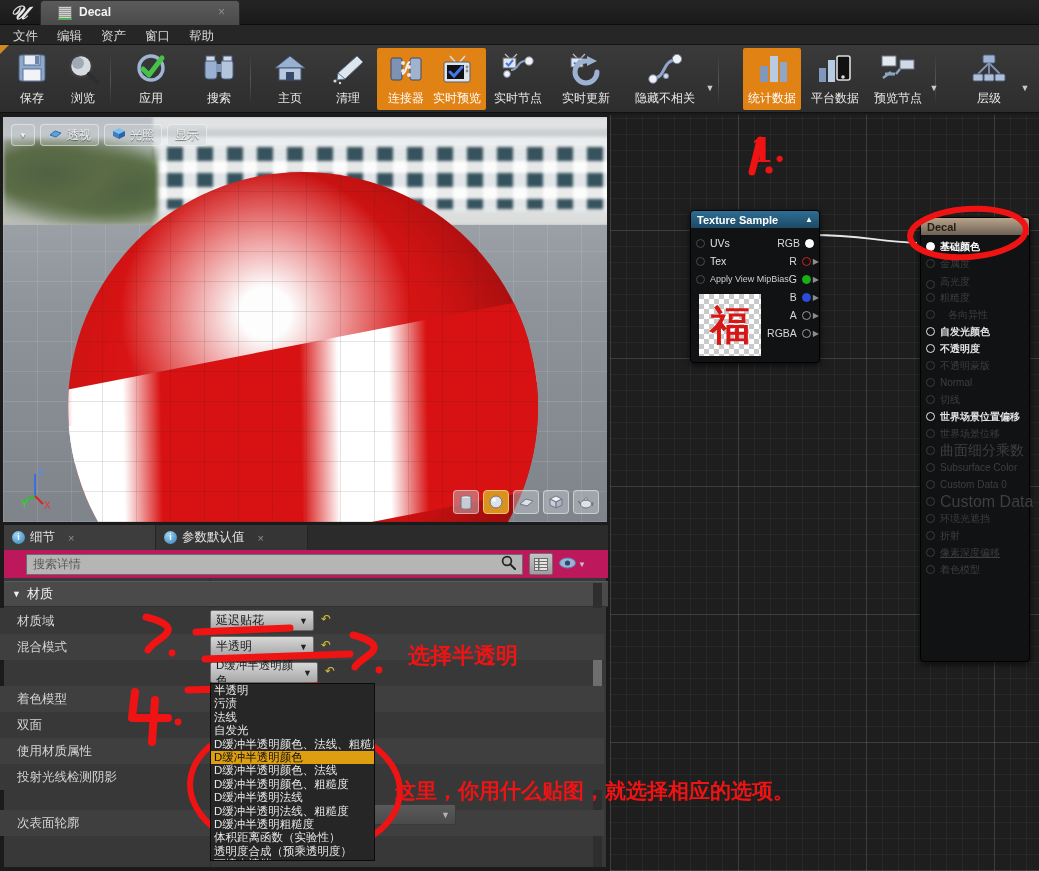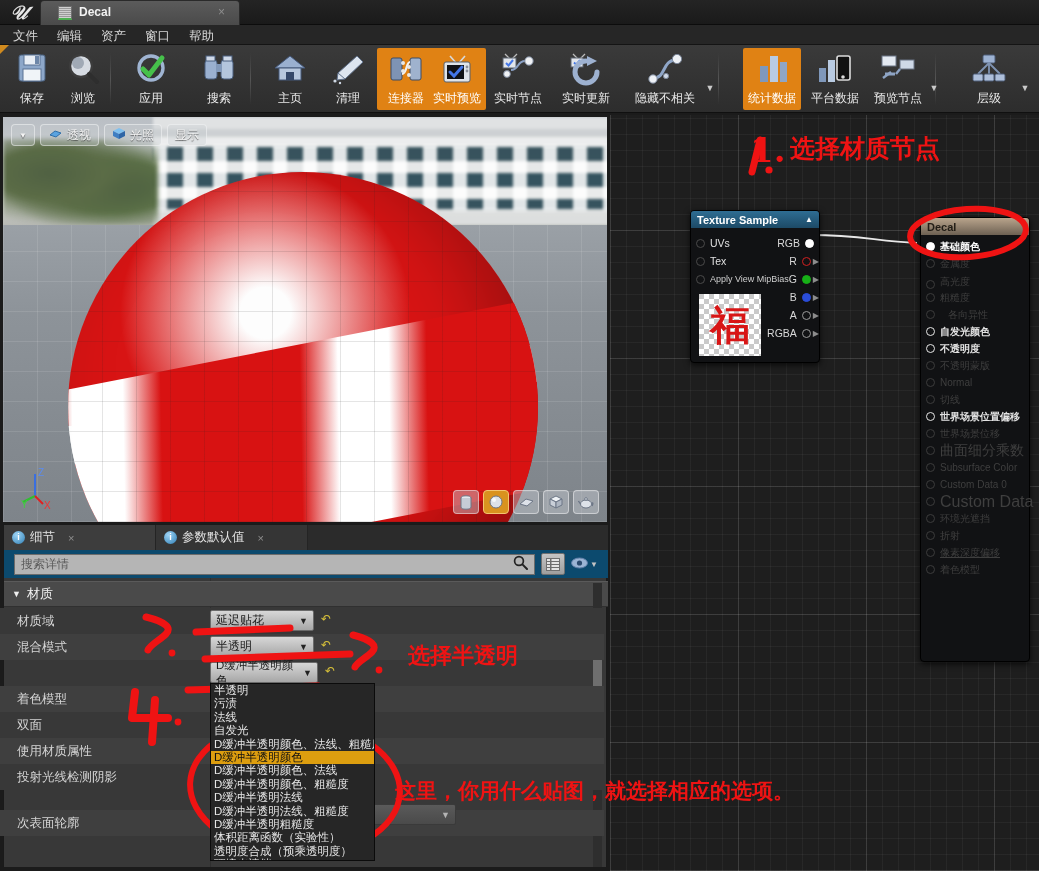--- a/index.html
+++ b/index.html
@@ -181,21 +181,21 @@
     padding:0 8px; font-size:12.5px; color:#e2e2e2; cursor:pointer;
   }
   .dtab .ci {
     width:13px; height:13px; border-radius:50%;
     background:radial-gradient(circle at 35% 30%, #9fd4f5, #2f7fb5);
     color:#fff; font-size:9px; text-align:center; line-height:13px; font-weight:bold;
   }
   .dtab .x { color:#8f8f8f; font-size:11px; margin-left:8px; }
   .searchrow {
     position:absolute; left:0; top:25px; width:604px; height:28px;
-    background:#0c4a6e; display:flex; align-items:center; padding:0 10px; gap:6px;
+    background:#be185d; display:flex; align-items:center; padding:0 22px; gap:6px;
   }
   .searchbox {
     flex:1; height:21px; background:#b5b5b5; border:1px solid #6c6c6c;
     display:flex; align-items:center; padding:0 6px; position:relative;
   }
   .searchbox span { font-size:12px; color:#5a5a5a; }
   .ibtn {
     width:24px; height:22px; border:1px solid #707070; border-radius:2px;
     background:linear-gradient(#c4c4c4,#9e9e9e); display:flex;
     align-items:center; justify-content:center;
@@ -908,18 +908,17 @@
     <path d="M135 692 L132 718 L168 718" stroke="#ef1313" stroke-width="8" fill="none" stroke-linecap="round" stroke-linejoin="round"></path>
     <path d="M155 700 L152 742" stroke="#ef1313" stroke-width="8" fill="none" stroke-linecap="round"></path>
     <circle cx="178" cy="722" r="3.4" fill="#ef1313"></circle>
 
     <path d="M188 690 L318 686" stroke="#ef1313" stroke-width="7" fill="none" stroke-linecap="round"></path>
 
     <ellipse cx="295" cy="788" rx="105" ry="67" stroke="#ef1313" stroke-width="6" fill="none" transform="rotate(3 295 788)"></ellipse>
   </svg>
 
   <div class="ann ann-num" style="left:750px; top:130px">1.</div>
-  <div class="ann ann-txt" style="left:790px; top:132px; font-size:25px">选择材质节点</div>
   <div class="ann ann-txt" style="left:408px; top:641px; font-size:22px">选择半透明</div>
   <div class="ann ann-txt" style="left:395px; top:777px; font-size:21px">这里，你用什么贴图，就选择相应的选项。</div>
 
   <div class="statusbar"></div>
 </div>
 
 </body></html>

